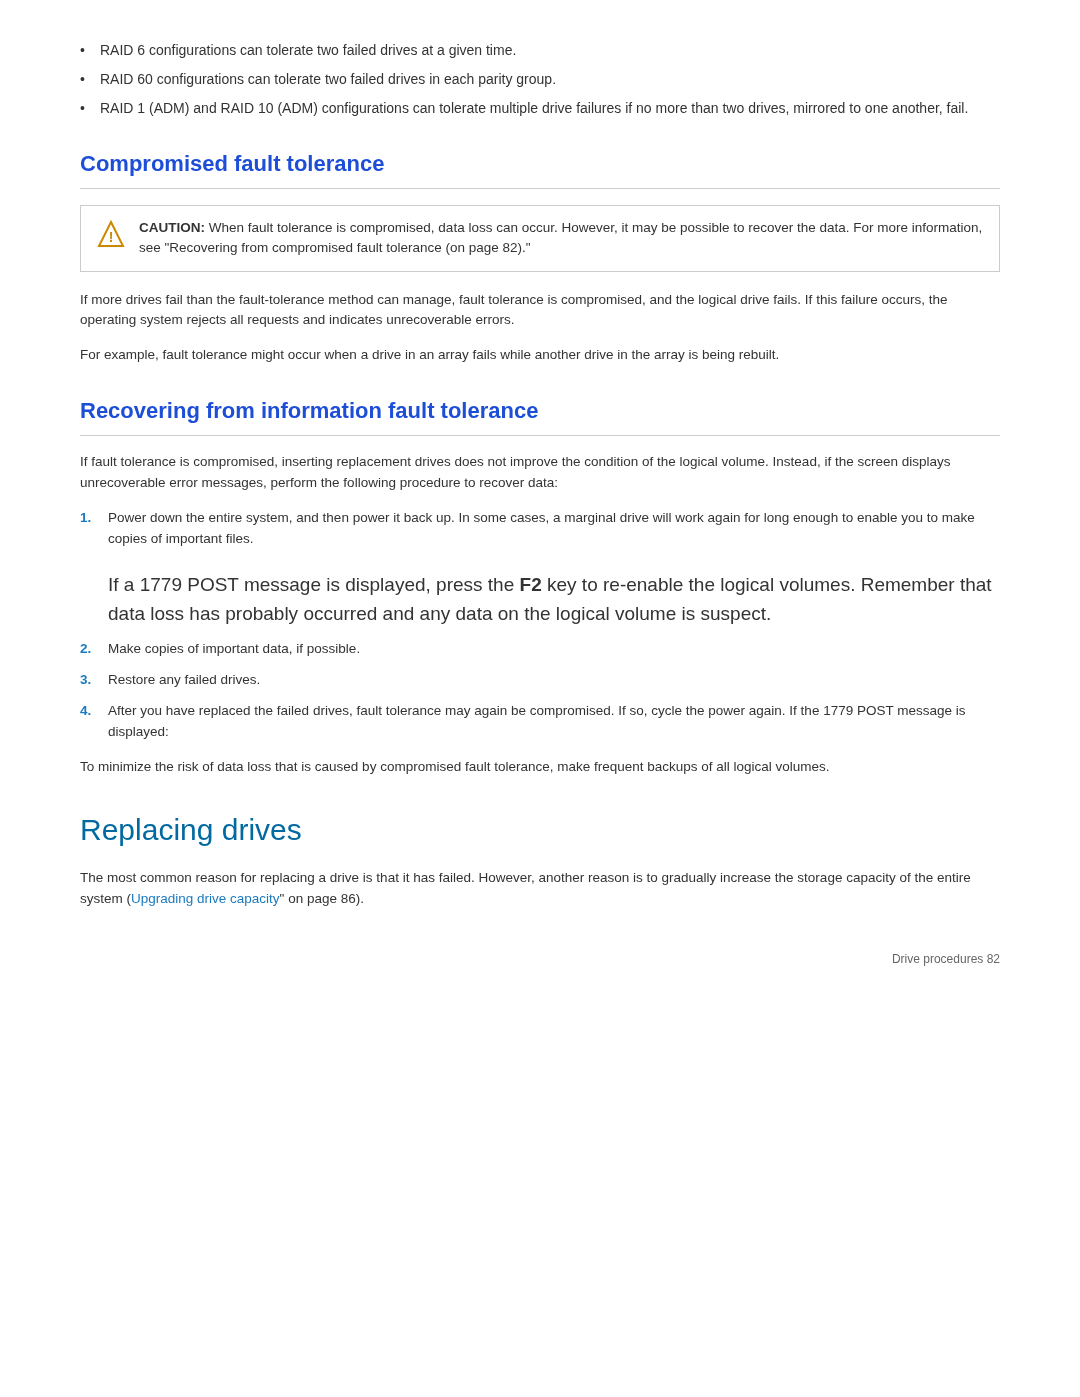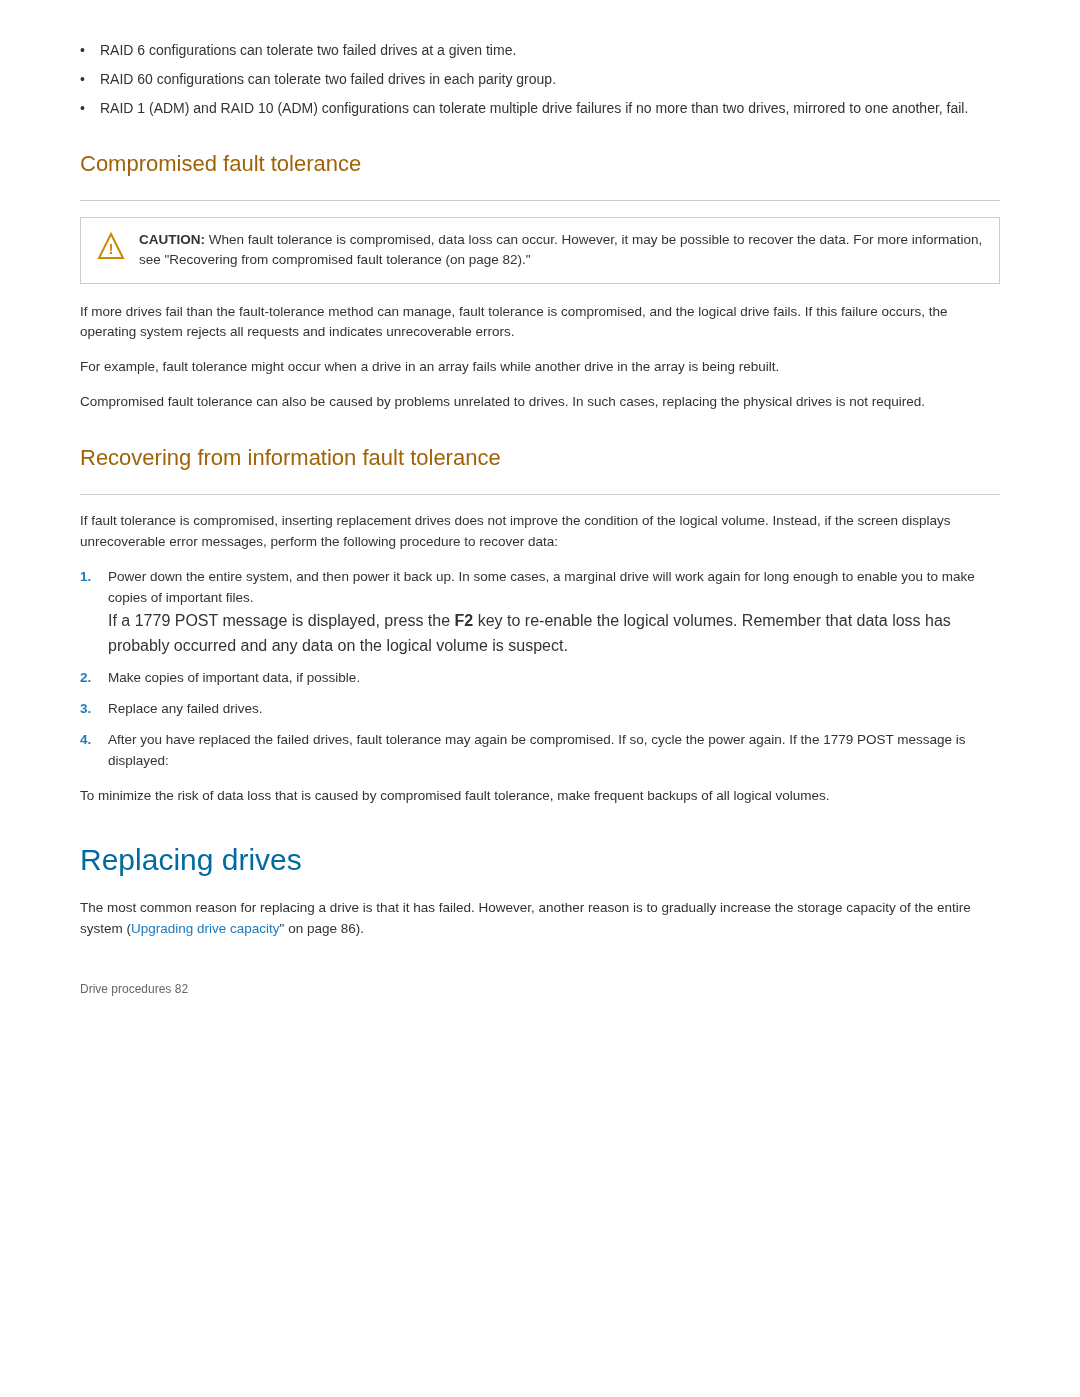--- a/index.html
+++ b/index.html
@@ -32,25 +32,25 @@
     }
 
     .bullet-list li::before {
       content: "•";
       position: absolute;
       left: 0;
       color: #333;
     }
 
     .section-heading {
-      color: #a16207;
+      color: #1d4ed8;
       font-size: 22px;
-      font-weight: normal;
+      font-weight: bold;
       border-bottom: 1px solid #ccc;
-      padding-bottom: 20px;
+      padding-bottom: 8px;
       margin-bottom: 16px;
     }
 
     .main-heading {
       color: #0369a1;
       font-size: 30px;
       font-weight: normal;
       margin-bottom: 16px;
     }
 
@@ -112,22 +112,22 @@
       left: 0;
       font-weight: bold;
       color: #1a7abf;
     }
 
     .ordered-list > li.num-2::before { content: "2."; }
     .ordered-list > li.num-3::before { content: "3."; }
     .ordered-list > li.num-4::before { content: "4."; }
 
     .sub-para {
-      margin-top: 0;
-      font-size: 16px;
+      margin-top: 20px;
+      font-size: 19px;
       line-height: 1.55;
     }
 
     .alpha-list {
       list-style: none;
       margin: 8px 0 0 20px;
       padding: 0;
     }
 
     .alpha-list li {
@@ -142,21 +142,21 @@
     .alpha-list li.b::before { content: "b."; position: absolute; left: 0; color: #1a7abf; font-weight: bold; }
     .alpha-list li.c::before { content: "c."; position: absolute; left: 0; color: #1a7abf; font-weight: bold; }
 
     .link {
       color: #1a7abf;
       text-decoration: none;
     }
 
     .footer {
       margin-top: 40px;
-      text-align: left;
+      text-align: right;
       font-size: 12px;
       color: #666;
       border-top: none;
     }
 
     .replacing-section {
       margin-top: 30px;
     }
   </style>
 </head>
@@ -177,39 +177,38 @@
       <text x="14" y="22" text-anchor="middle" font-size="14" font-weight="bold" fill="#cc8800">!</text>
     </svg>
     <div class="caution-text">
       <span class="caution-label">CAUTION:</span>
       <span> </span><span>When fault tolerance is compromised, data loss can occur. However, it may be possible to recover the data. For more information, see "Recovering from compromised fault tolerance (on page 82)."</span>
     </div>
   </div>
 
   <p class="body-para">If more drives fail than the fault-tolerance method can manage, fault tolerance is compromised, and the logical drive fails. If this failure occurs, the operating system rejects all requests and indicates unrecoverable errors.</p>
   <p class="body-para">For example, fault tolerance might occur when a drive in an array fails while another drive in the array is being rebuilt.</p>
-  <p class="body-para">Compromised fault tolerance can also be caused by problems unrelated to drives. In such cases, replacing the physical drives is not required.</p>
 </div>
 
 <div class="section-block">
   <h2 class="section-heading">Recovering from information fault tolerance</h2>
 
   <p class="body-para">If fault tolerance is compromised, inserting replacement drives does not improve the condition of the logical volume. Instead, if the screen displays unrecoverable error messages, perform the following procedure to recover data:</p>
 
   <ol class="ordered-list">
     <li class="num-1">
       <span>Power down the entire system, and then power it back up. In some cases, a marginal drive will work again for long enough to enable you to make copies of important files.</span>
       <div class="sub-para">
         <span>If a 1779 POST message is displayed, press the</span>
         <strong>F2</strong>
         <span>key to re-enable the logical volumes. Remember that data loss has probably occurred and any data on the logical volume is suspect.</span>
       </div>
     </li>
     <li class="num-2">Make copies of important data, if possible.</li>
-    <li class="num-3">Replace any failed drives.</li>
+    <li class="num-3">Restore any failed drives.</li>
     <li class="num-4">
       <span>After you have replaced the failed drives, fault tolerance may again be compromised. If so, cycle the power again. If the 1779 POST message is displayed:</span>
     </li>
   </ol>
 
   <p class="body-para">To minimize the risk of data loss that is caused by compromised fault tolerance, make frequent backups of all logical volumes.</p>
 </div>
 
 <div class="replacing-section">
   <h1 class="main-heading">Replacing drives</h1>

